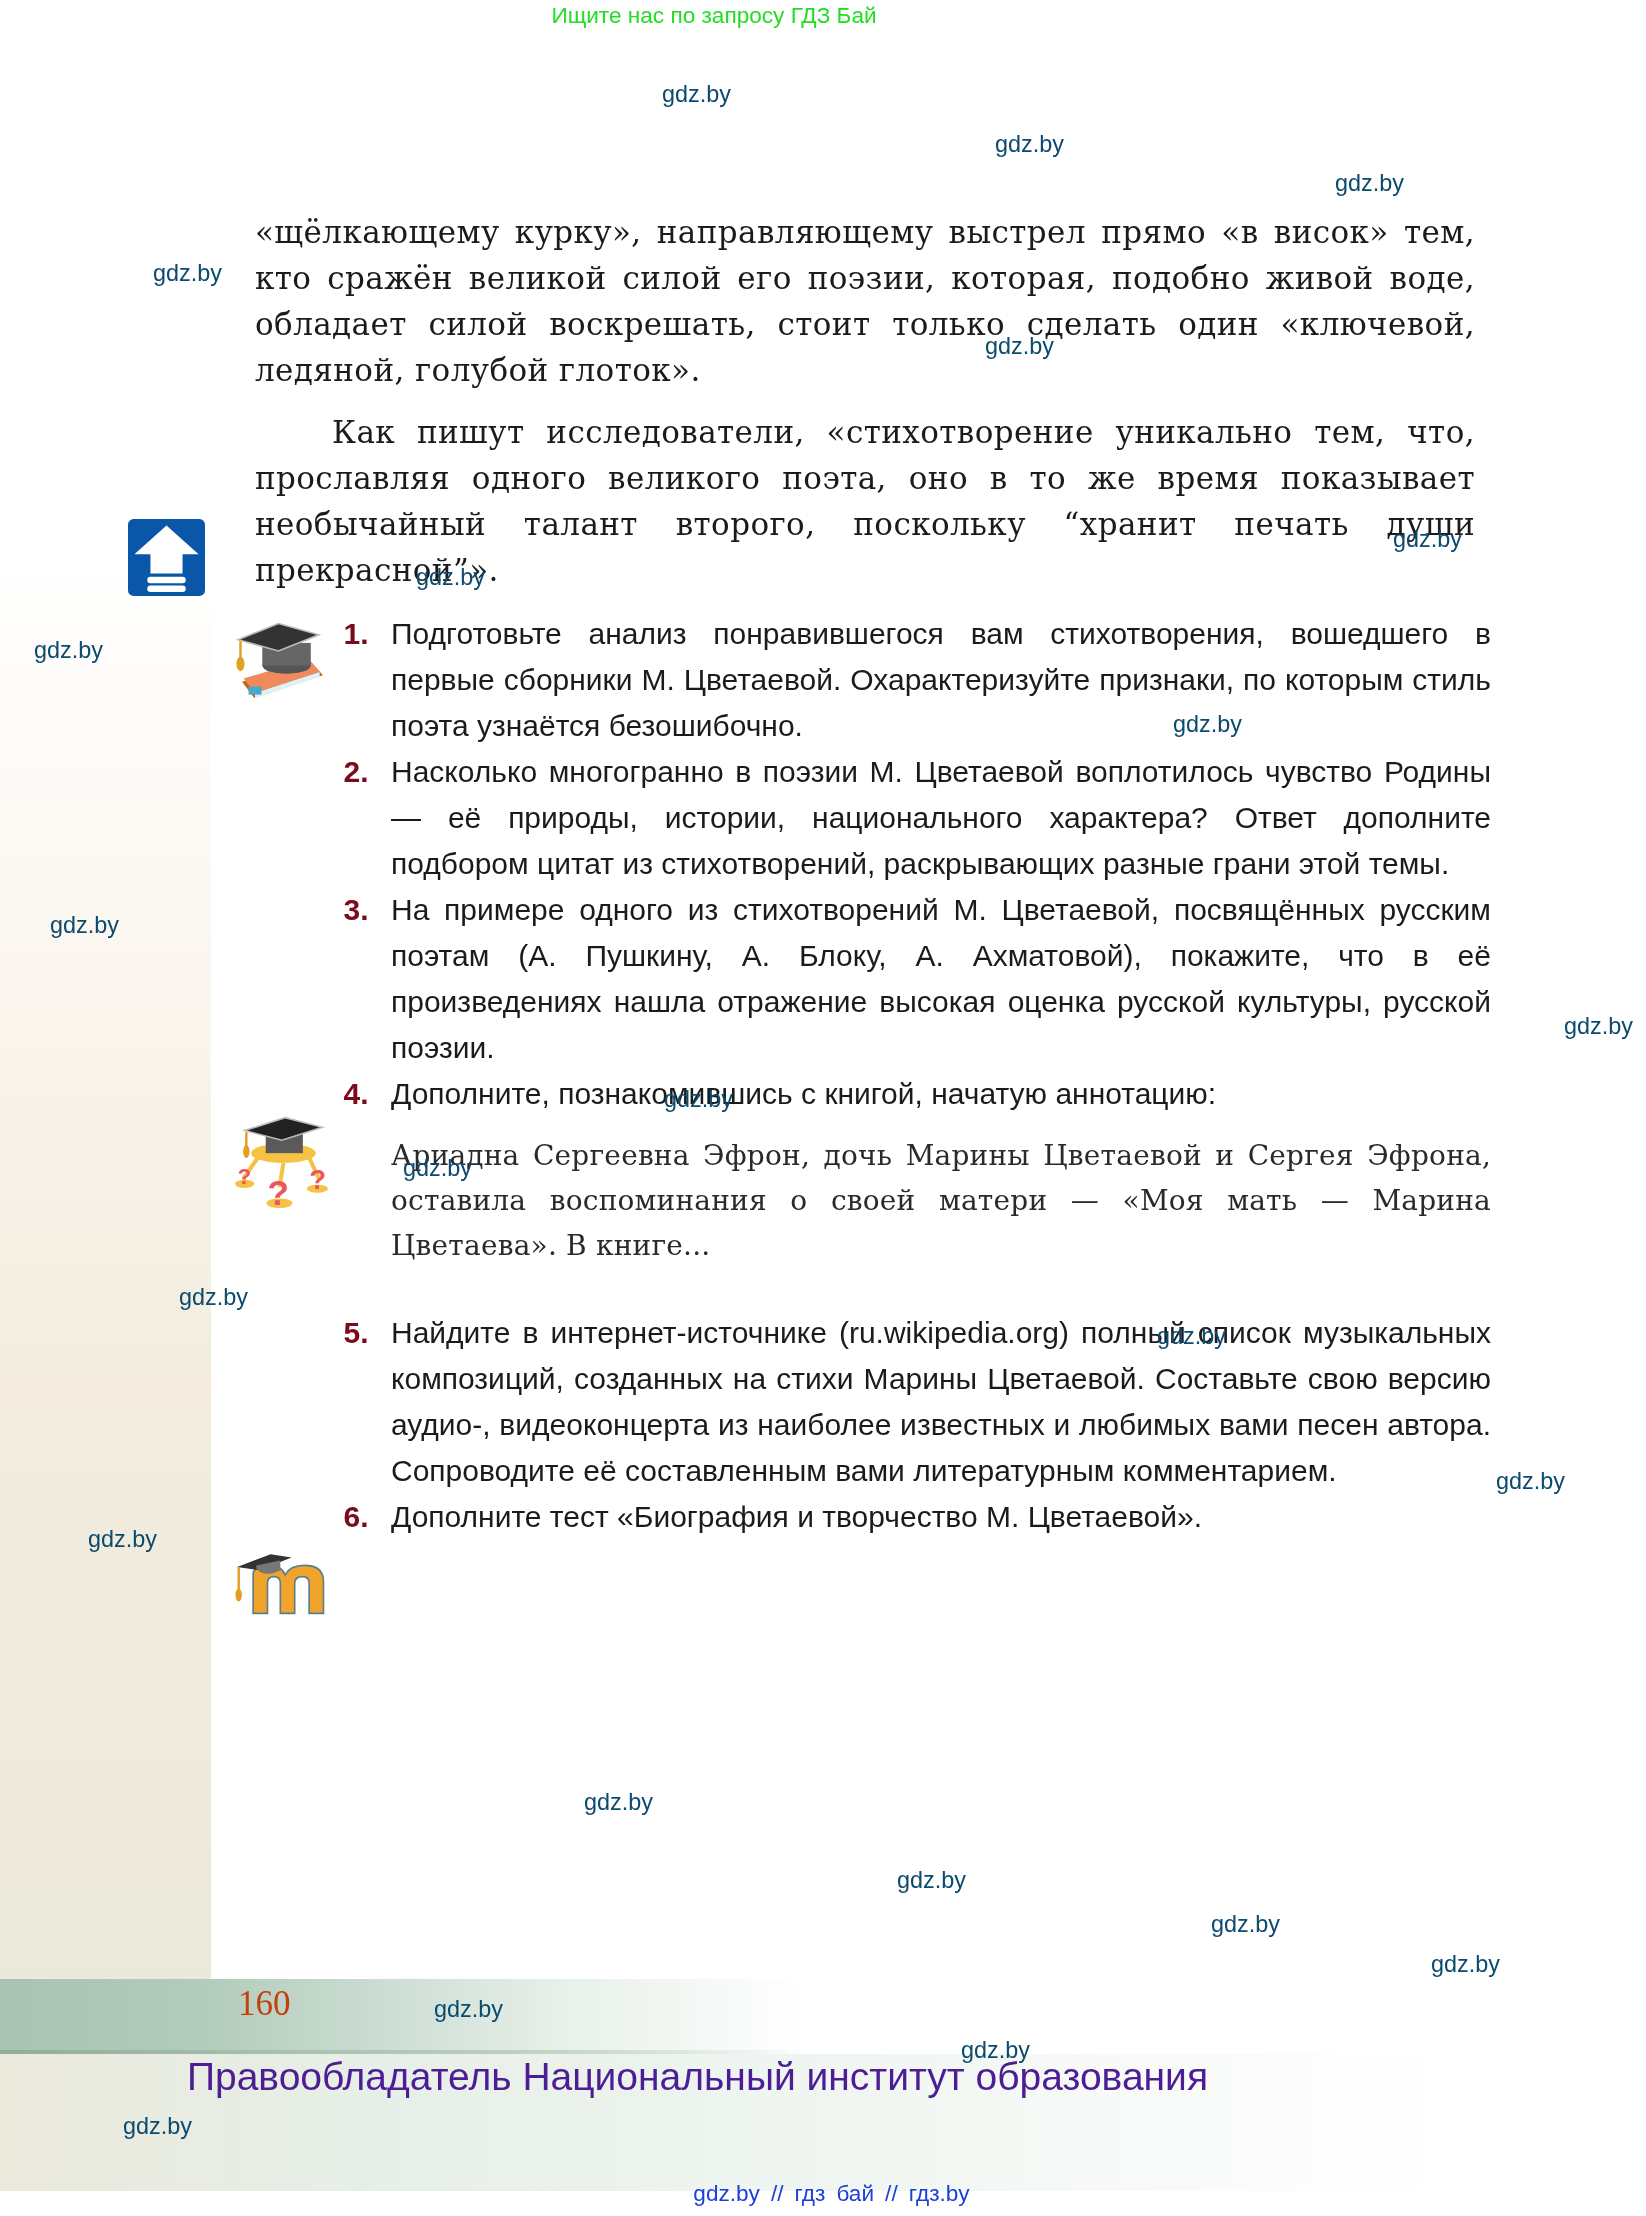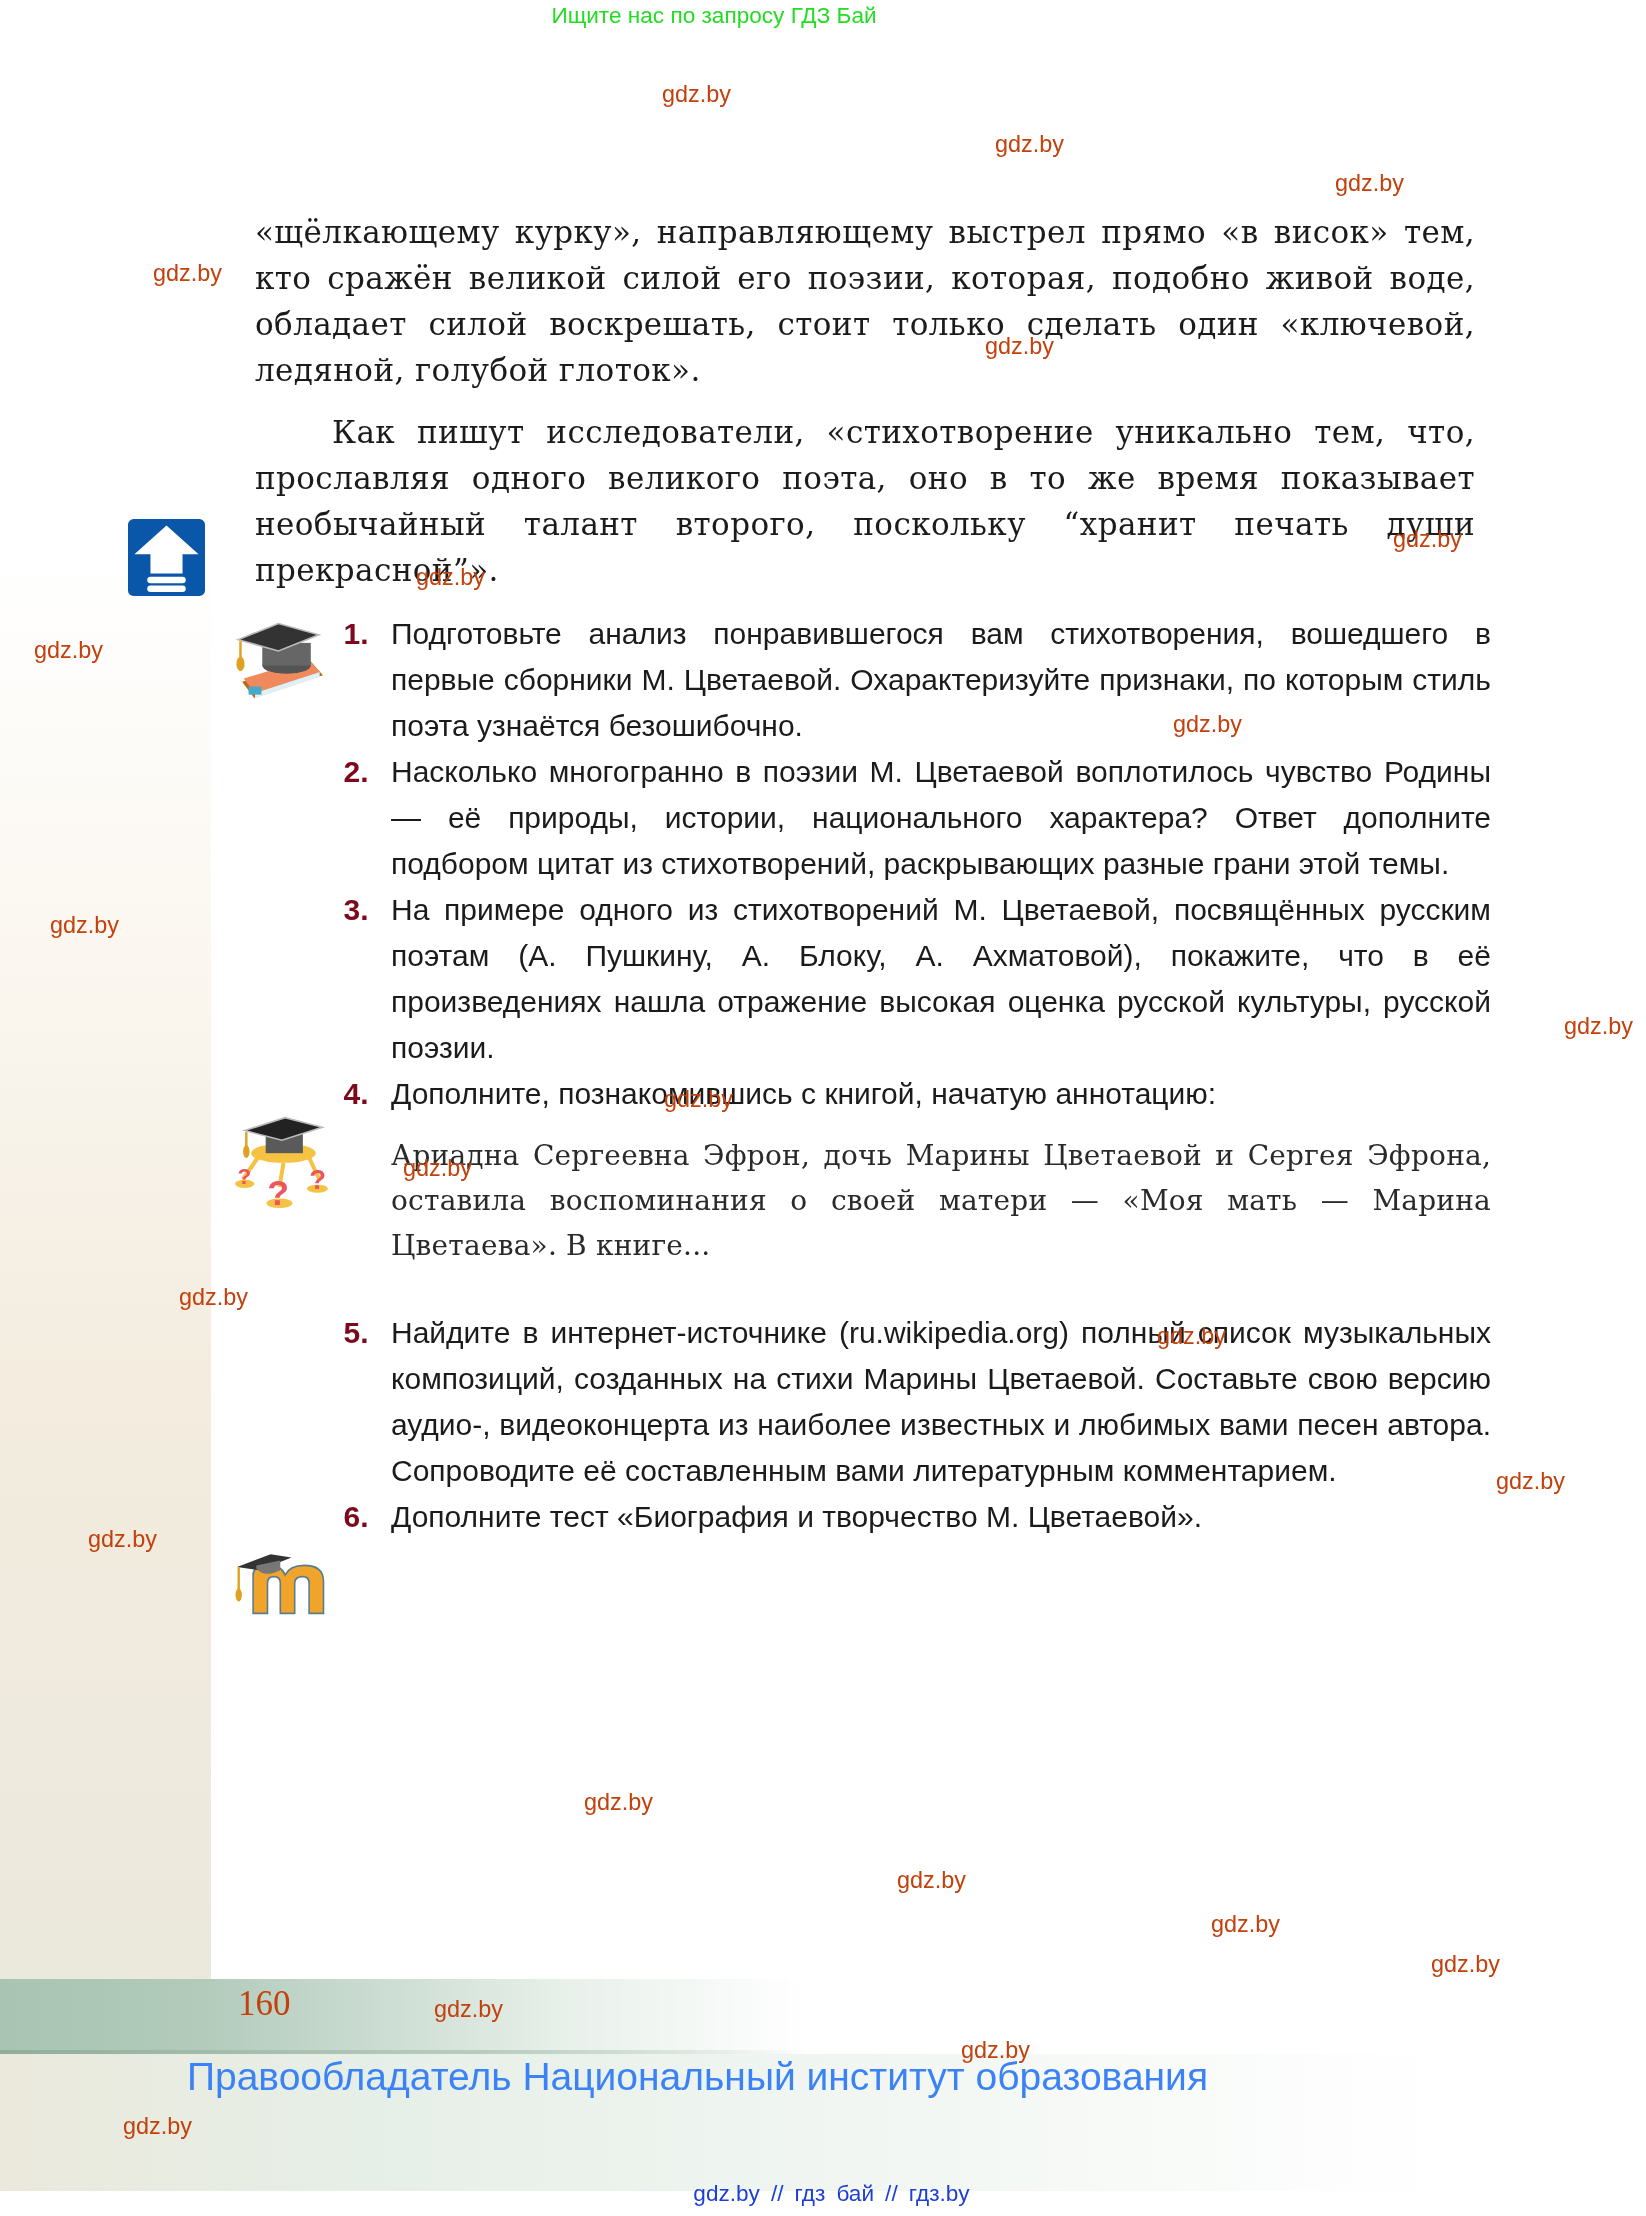--- a/index.html
+++ b/index.html
@@ -29,24 +29,24 @@
   .top-banner {
     position:absolute; left:0; width:1428px; top:3.2px; text-align:center;
     color:#22dd22; font-size:22.6px;
   }
   .footer-links {
     position:absolute; left:8px; width:1647px; top:2181px; text-align:center;
     color:#1c3fd6; font-size:22.6px; word-spacing:4.8px;
   }
   .rights {
     position:absolute; left:0; width:1395px; top:2055px; text-align:center;
-    color:#3b82f6; font-size:39px;
+    color:#4c1d95; font-size:39px;
   }
   .wm {
-    position:absolute; font-size:23.4px; color:#c2410c; white-space:nowrap;
+    position:absolute; font-size:23.4px; color:#0c4a6e; white-space:nowrap;
   }
   .serif-text {
     position:absolute; left:239px; width:1252px;
     font-family:"DejaVu Serif", serif; font-size:31px; line-height:46px; color:#1b1b1b;
     text-align:justify; letter-spacing:0.4px;
   }
   .serif-text p { margin:16px; }
   .serif-text p.indent { text-indent:77px; }
   .tasks {
     position:absolute; left:338px; width:1153px;

